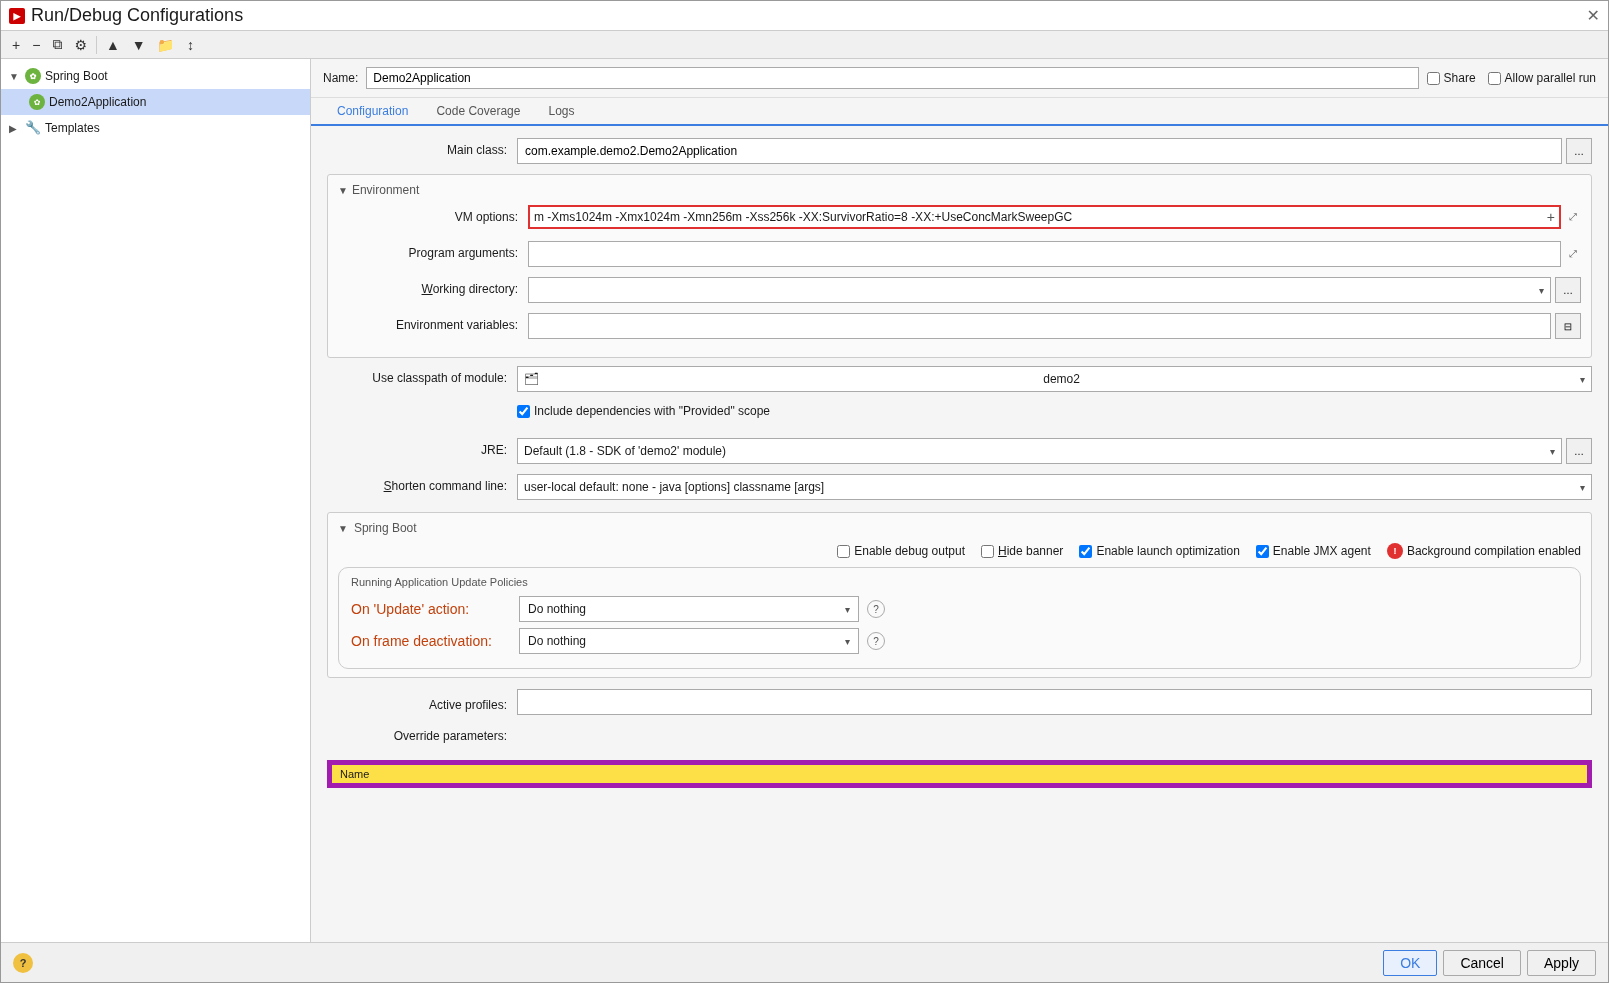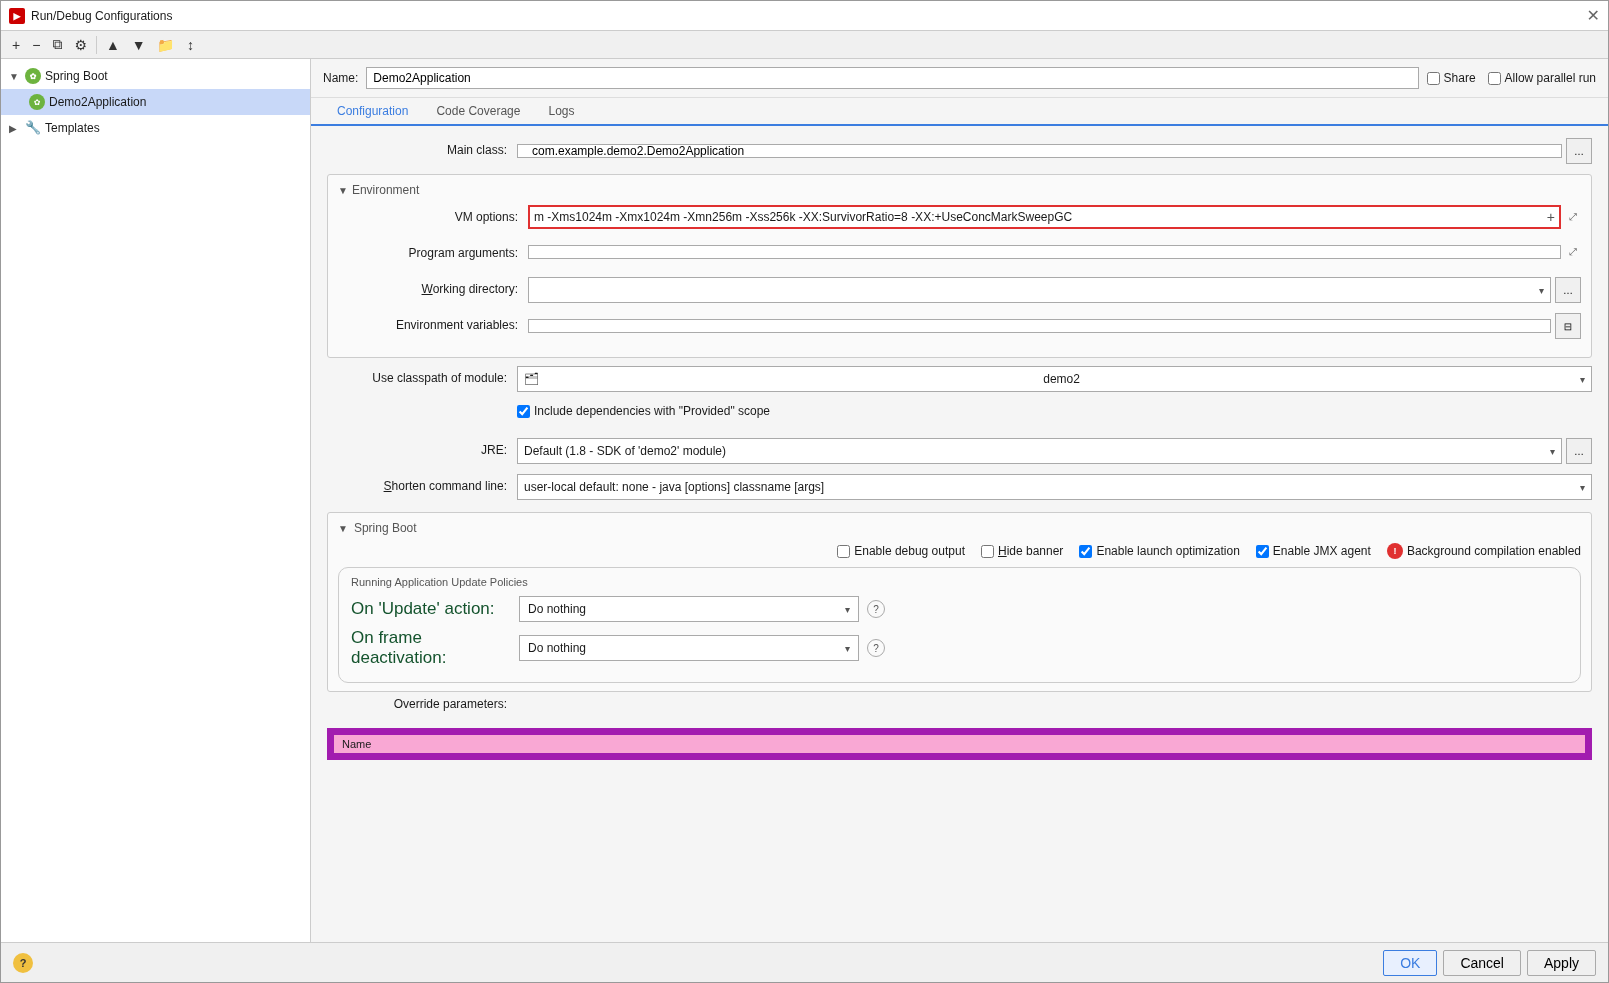--- a/index.html
+++ b/index.html
@@ -40,21 +40,21 @@
       background: #c00;
       border-radius: 2px;
       display: flex;
       align-items: center;
       justify-content: center;
       color: white;
       font-size: 9px;
       font-weight: bold;
     }
     .title-text {
-      font-size: 12px;
+      font-size: 18px;
       color: #1a1a1a;
     }
     .title-bar-right {
       font-size: 16px;
       color: #666;
       cursor: pointer;
     }
     .main-content {
       display: flex;
       flex: 1;
@@ -209,24 +209,24 @@
     .form-label .underline { text-decoration: underline; }
     .form-control {
       flex: 1;
       display: flex;
       align-items: center;
       gap: 4px;
     }
     .text-input {
       flex: 1;
       border: 1px solid #aaa;
-      padding: 3px 14px;
+      padding: 3px 7px;
       font-size: 12px;
       background: white;
-      height: 14px;
+      height: 26px;
     }
     .browse-btn {
       width: 26px;
       height: 26px;
       border: 1px solid #aaa;
       background: #f0f0f0;
       cursor: pointer;
       font-size: 10px;
       display: flex;
       align-items: center;
@@ -305,22 +305,22 @@
       margin-bottom: 8px;
     }
     .policy-row {
       display: flex;
       align-items: center;
       margin-bottom: 6px;
       gap: 8px;
     }
     .policy-label {
       width: 160px;
-      font-size: 17px;
-      color: #14532d;
+      font-size: 14px;
+      color: #c2410c;
     }
     .policy-dropdown {
       width: 340px;
       border: 1px solid #aaa;
       padding: 3px 8px;
       font-size: 12px;
       background: white;
       height: 26px;
       display: flex;
       align-items: center;
@@ -340,22 +340,22 @@
       cursor: pointer;
     }
 
     .active-profiles-row {
       display: flex;
       align-items: center;
       margin-top: 8px;
     }
     .table-header {
       display: flex;
-      background: #f9a8d4;
-      border: 7px solid #a21caf;
+      background: #fde047;
+      border: 5px solid #a21caf;
       font-size: 11px;
     }
     .table-header-cell {
       flex: 1;
       padding: 3px 8px;
       border-right: 1px solid #ccc;
     }
     .table-header-cell:last-child { border-right: none; }
 
     .bottom-bar {
@@ -675,20 +675,26 @@
               <span class="policy-label">On frame deactivation:</span>
               <div class="policy-dropdown">
                 <span>Do nothing</span>
                 <span class="dropdown-arrow">▾</span>
               </div>
               <div class="help-icon">?</div>
             </div>
           </div>
         </div>
 
+        <div class="form-row active-profiles-row" style="margin-top:10px;">
+          <span class="form-label">Active profiles:</span>
+          <div class="form-control">
+            <input class="text-input" style="flex: 1 1 0%;">
+          </div>
+        </div>
 
         <div style="">
           <div class="form-row">
             <span class="form-label">Override parameters:</span>
           </div>
           <div class="table-header">
             <div class="table-header-cell">Name</div>
           </div>
         </div>
 

